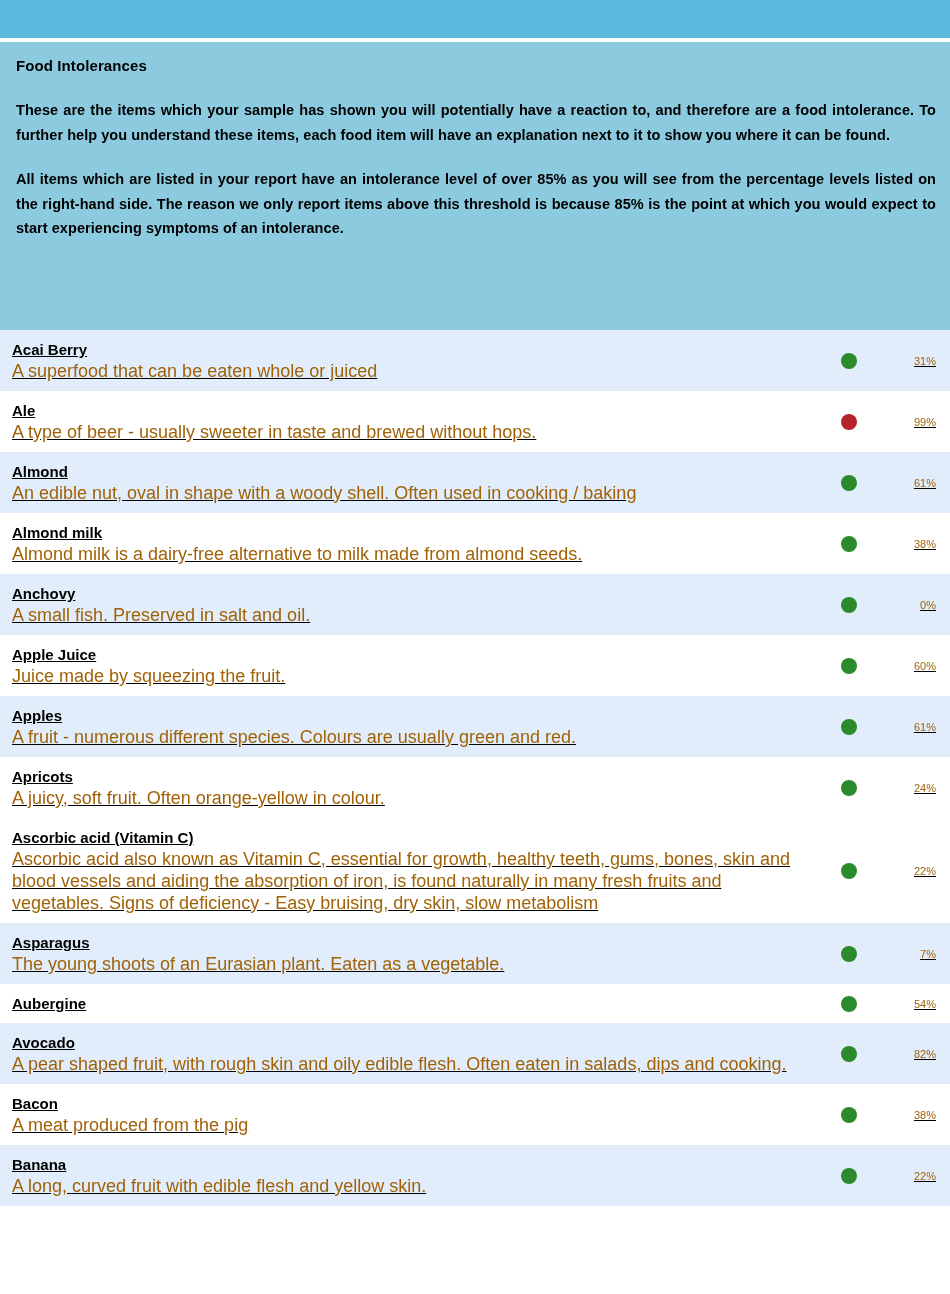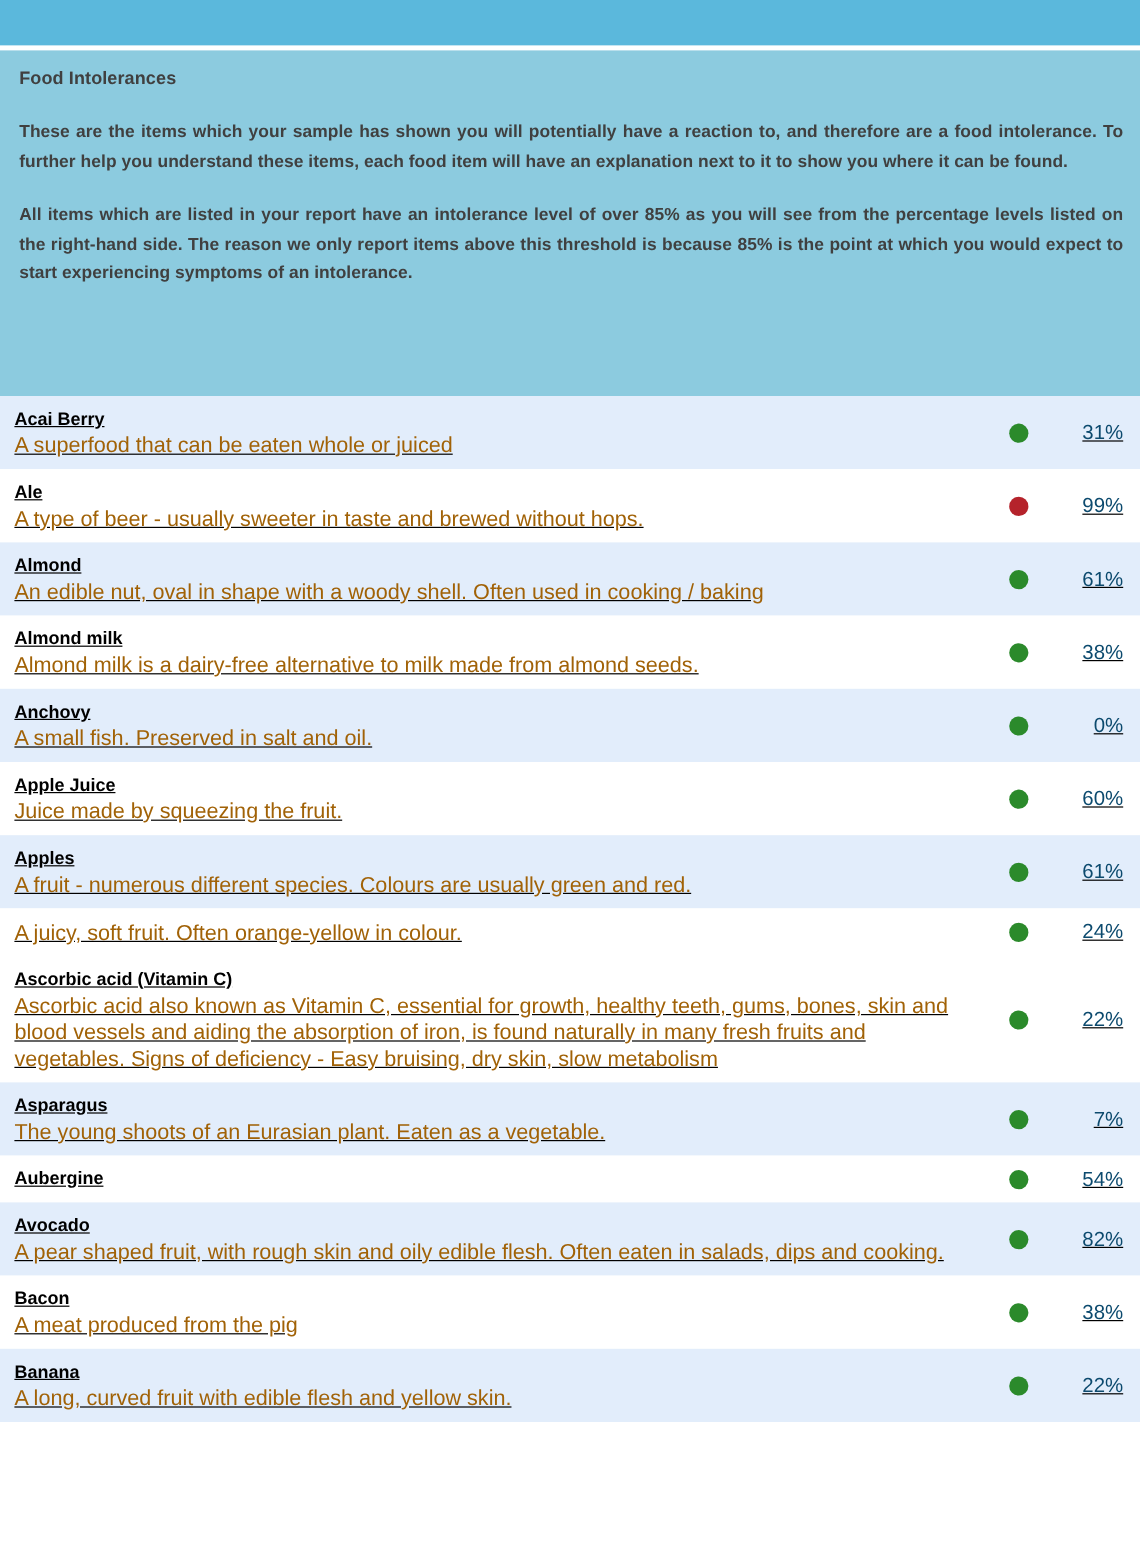--- a/index.html
+++ b/index.html
@@ -23,21 +23,21 @@
   }
   .topbar-gap {
     height: 4px;
     background: #ffffff;
     width: 100%;
   }
 
   
   .intro-panel {
     background: #8ccbdf;
-    color: #404040;
+    color: #000000;
     padding: 14px 14px 0 14px;
     height: 288px;
   }
   .intro-title {
     font-size: 15px;
     font-weight: bold;
     line-height: 20px;
     margin: 0 0 22px 2px;
     letter-spacing: 0.1px;
   }
@@ -92,22 +92,22 @@
   .dot {
     width: 16px;
     height: 16px;
     border-radius: 50%;
     display: block;
   }
   .row-pct {
     flex: 0 0 auto;
     width: 64px;
     text-align: right;
-    font-size: 17px;
-    color: #0c4a6e;
+    font-size: 11px;
+    color: #a16207;
     line-height: 20px;
   }
 </style>
 </head>
 <body>
 
 <div>
 
   <div class="topbar"></div>
   <div class="topbar-gap"></div>
@@ -184,20 +184,21 @@
           <div class="item-name">Apples</div>
           <div class="item-desc">A fruit - numerous different species. Colours are usually green and red.</div>
         </div>
         <div class="row-dot">
           <span class="dot" style="background: rgb(43, 138, 43);"></span>
         </div>
         <div class="row-pct">61%</div>
       </div>
       <div class="row">
         <div class="row-text">
+          <div class="item-name">Apricots</div>
           <div class="item-desc">A juicy, soft fruit. Often orange-yellow in colour.</div>
         </div>
         <div class="row-dot">
           <span class="dot" style="background: rgb(43, 138, 43);"></span>
         </div>
         <div class="row-pct">24%</div>
       </div>
       <div class="row">
         <div class="row-text">
           <div class="item-name">Ascorbic acid (Vitamin C)</div>

